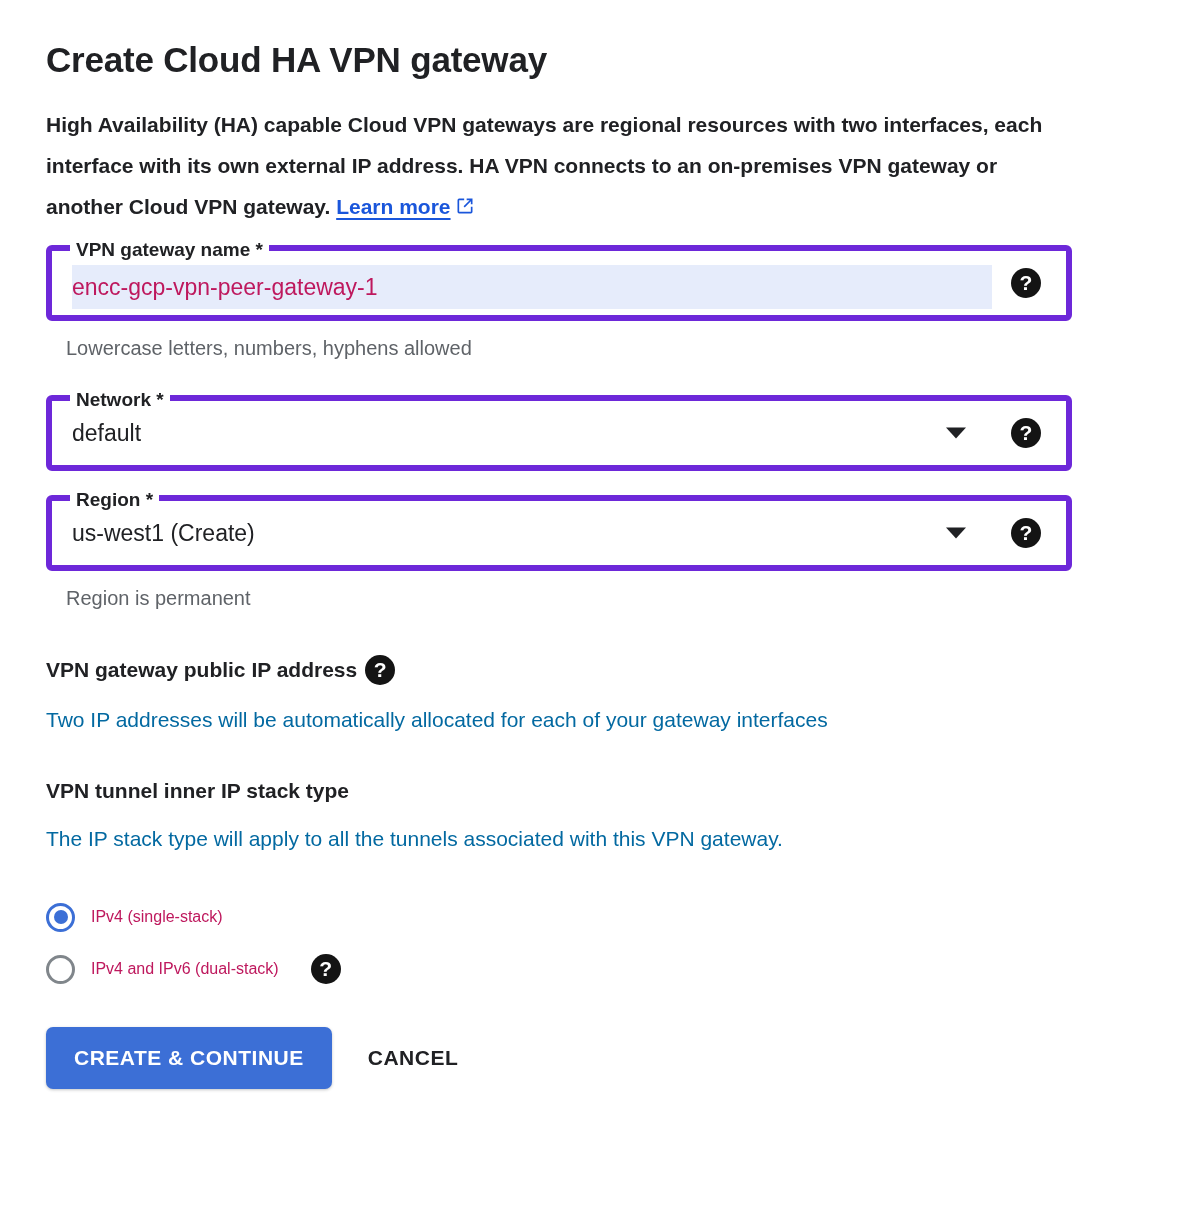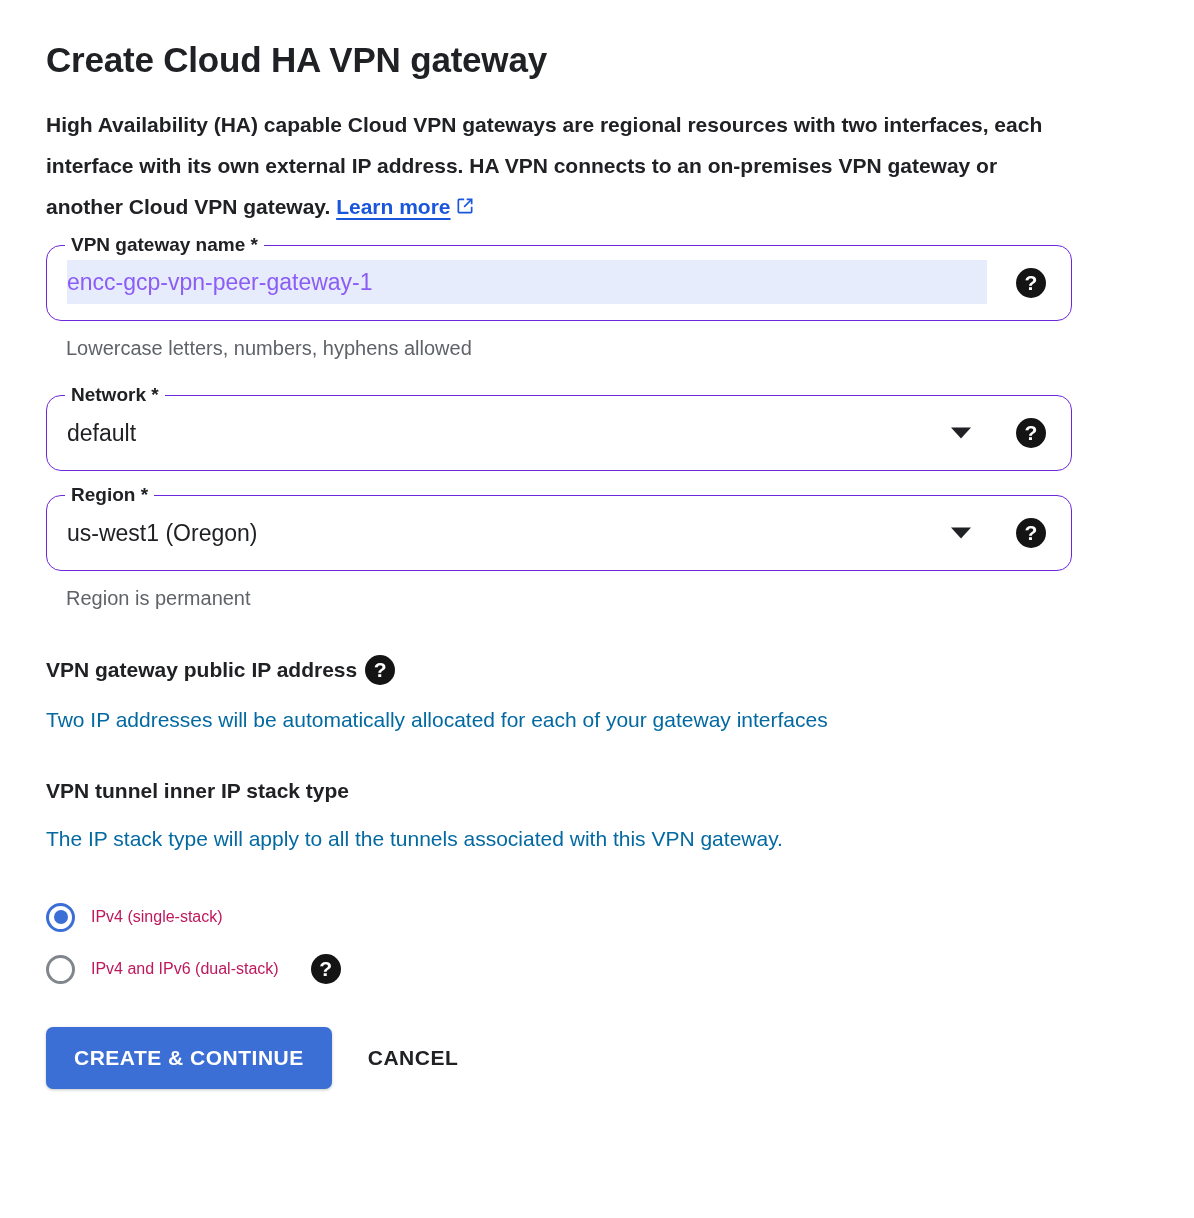--- a/index.html
+++ b/index.html
@@ -54,22 +54,22 @@
   }
 
   
   .field-block { margin-top: 16px; }
 
   .field {
     position: relative;
     width: 1026px;
     height: 76px;
     box-sizing: border-box;
-    border: 1px solid #6d28d9;
-    border-radius: 15px;
+    border: 6px solid #6d28d9;
+    border-radius: 6px;
     background: #ffffff;
   }
   .field-label {
     position: absolute;
     top: -12px;
     left: 18px;
     background: #ffffff;
     padding: 0 6px;
     font-size: 19px;
     line-height: 22px;
@@ -102,21 +102,21 @@
     display: flex;
     align-items: center;
   }
   .field-input {
     border: 0;
     background: transparent;
     outline: none;
     font-family: inherit;
     font-size: 23px;
     line-height: 30px;
-    color: #8b5cf6;
+    color: #be185d;
     width: 100%;
     padding: 0;
   }
 
   .caret-icon {
     position: absolute;
     right: 100px;
     top: 50%;
     transform: translateY(-50%);
     width: 0; height: 0;
@@ -276,21 +276,21 @@
       <span class="field-label">Network *</span>
       <span class="field-value">default</span>
       <span class="caret-icon"></span>
       <span class="help-icon help-in-field">?</span>
     </div>
   </div>
 
   <div class="field-block" style="margin-top:24px">
     <div class="field">
       <span class="field-label">Region *</span>
-      <span class="field-value">us-west1 (Oregon)</span>
+      <span class="field-value">us-west1 (Create)</span>
       <span class="caret-icon"></span>
       <span class="help-icon help-in-field">?</span>
     </div>
     <div class="hint">Region is permanent</div>
   </div>
 
   <div class="section">
     <div class="section-title">
       <span>VPN gateway public IP address</span>
       <span class="help-icon">?</span>

